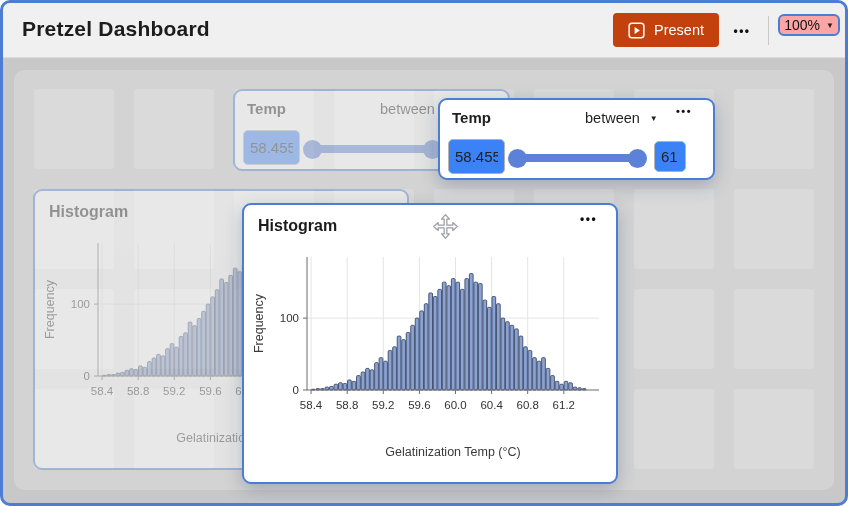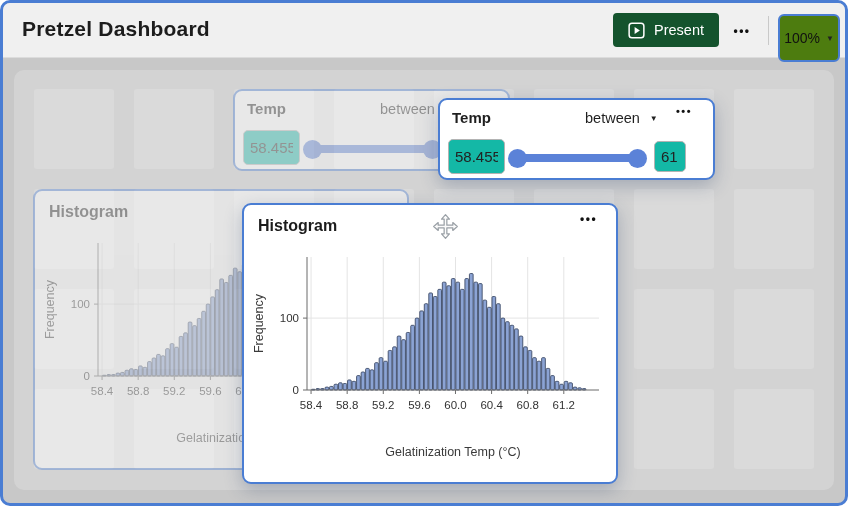--- a/index.html
+++ b/index.html
@@ -31,38 +31,38 @@
   }
   .updated {
     position: absolute; left: 292px; top: 18px;
     display: flex; align-items: center; gap: 10px;
     font-size: 14.5px; color: #1f1f1f;
   }
   .refresh-btn { width: 20px; height: 20px; cursor: pointer; background: none; border: none; padding: 0; }
   .present-btn {
     position: absolute; left: 610px; top: 10px;
     width: 106px; height: 34px;
-    background: #14532d; color: #fff;
+    background: #c2410c; color: #fff;
     border: none; border-radius: 4px;
     font-size: 14.5px; font-family: "Liberation Sans", sans-serif;
     display: flex; align-items: center; justify-content: center; gap: 9px;
     cursor: pointer;
   }
   .hdr-more {
     position: absolute; left: 719px; top: 15px; width: 40px; height: 26px;
     background: none; border: none; font-size: 12px; letter-spacing: 1.5px;
     color: #111; cursor: pointer; font-weight: bold;
   }
   .hdr-divider {
     position: absolute; left: 765px; top: 13px; width: 1px; height: 29px;
     background: #c9c9c9;
   }
   .zoom-select {
-    position: absolute; left: 775px; top: 11px; width: 62px; height: 48px;
-    background: #4d7c0f; border: 2px solid #4a7dd3; border-radius: 6px;
+    position: absolute; left: 775px; top: 11px; width: 62px; height: 22px;
+    background: #fca5a5; border: 2px solid #4a7dd3; border-radius: 6px;
     display: flex; align-items: center; justify-content: center; gap: 6px;
     font-size: 14px; color: #111; cursor: pointer;
   }
   .caret { font-size: 8px; color: #222; }
   
   .canvas {
     position: absolute; left: 11px; top: 67px;
     width: 820px; height: 420px;
     background: #d3d3d3; border-radius: 10px;
   }
@@ -81,21 +81,21 @@
   .filter-card { width: 277px; height: 82px; }
   .fc-title { position: absolute; left: 12px; top: 9px; font-size: 15px; font-weight: bold; color: #1f1f1f; }
   .fc-op { position: absolute; left: 145px; top: 10px; font-size: 14.5px; color: #1f1f1f;
            background: none; border: none; cursor: pointer; display: flex; gap: 10px; align-items: center;
            font-family: "Liberation Sans", sans-serif; }
   .fc-more { position: absolute; left: 236px; top: 5px; background: none; border: none;
              font-size: 11px; letter-spacing: 1.5px; font-weight: bold; color: #111; cursor: pointer; }
   .fc-input {
     position: absolute; height: 35px; border: 1px solid #b3b3b3; border-radius: 5px;
     font-size: 15px; color: #222; padding: 0 6px; font-family: "Liberation Sans", sans-serif;
-    background: #14b8a6; width: 57px;
+    background: #3b82f6; width: 57px;
   }
   .fc-min { left: 8px; top: 39px; }
   .fc-max { left: 214px; top: 41px; width: 32px; height: 31px; }
   .slider-track {
     position: absolute; left: 77px; top: 54px; width: 120px; height: 8px;
     background: #5b82d8; border-radius: 4px; cursor: pointer;
   }
   .slider-handle {
     position: absolute; width: 19px; height: 19px; border-radius: 50%;
     background: #5b82d8; top: 49px; cursor: grab;

